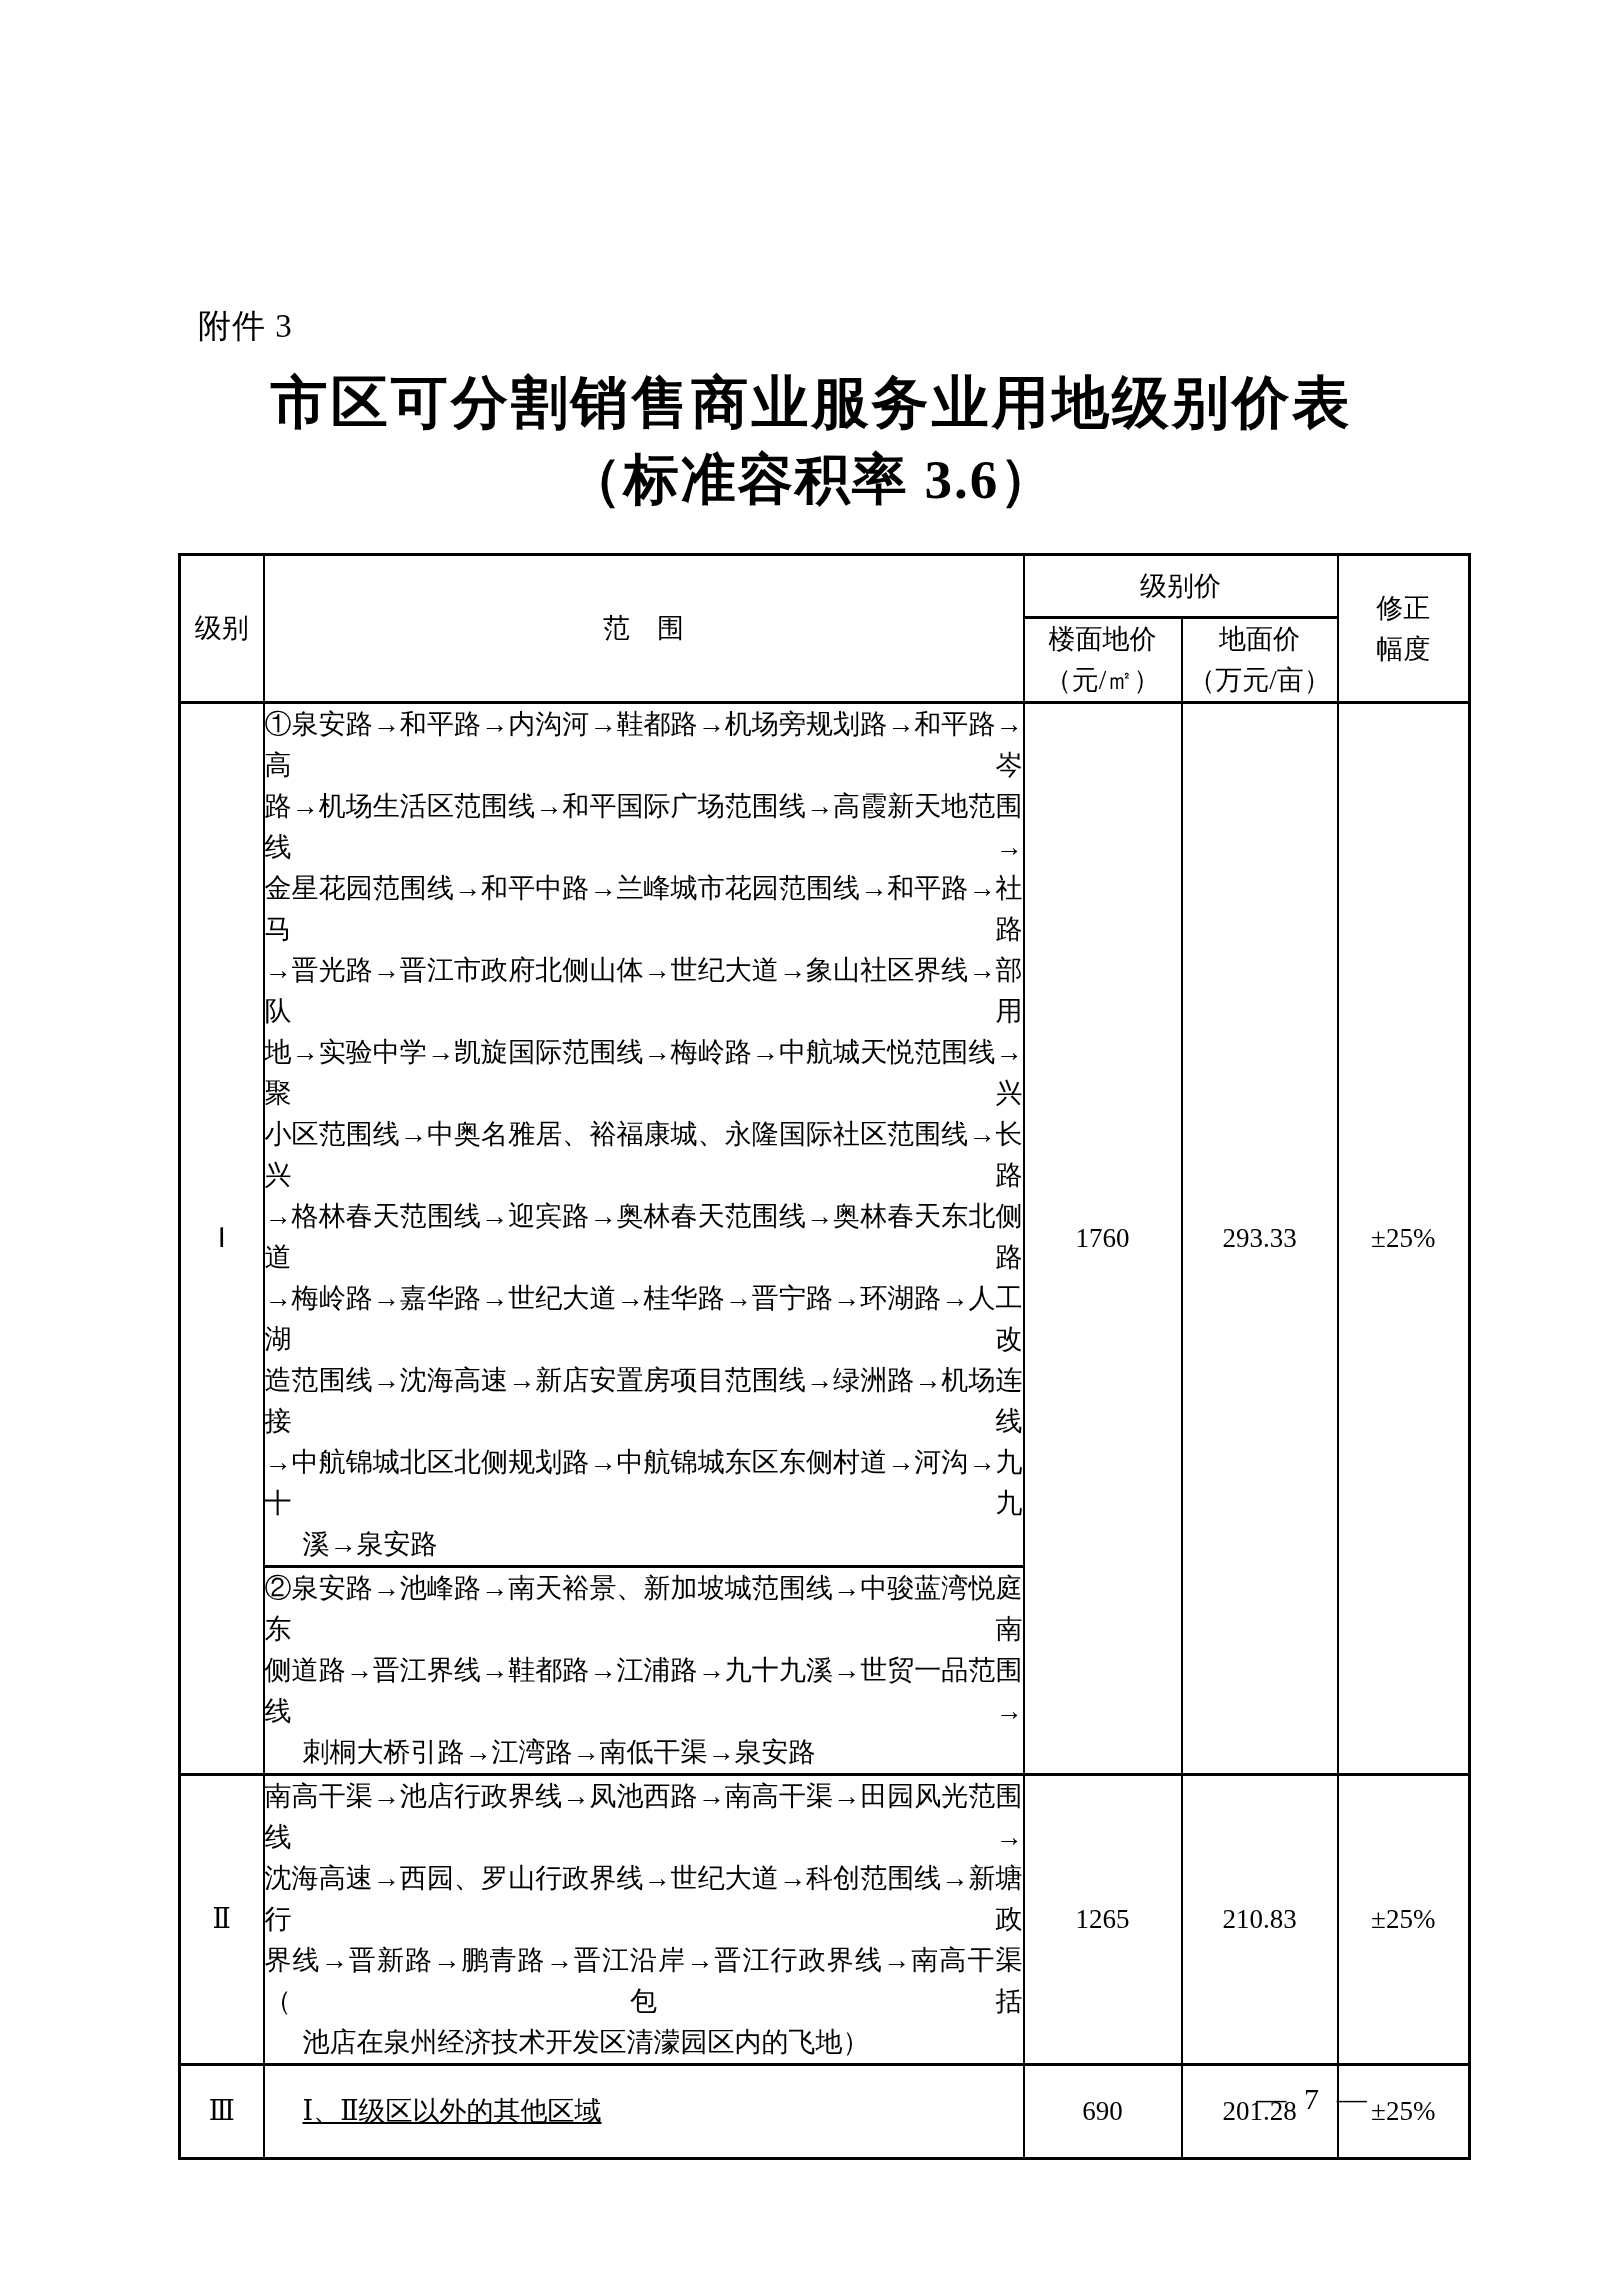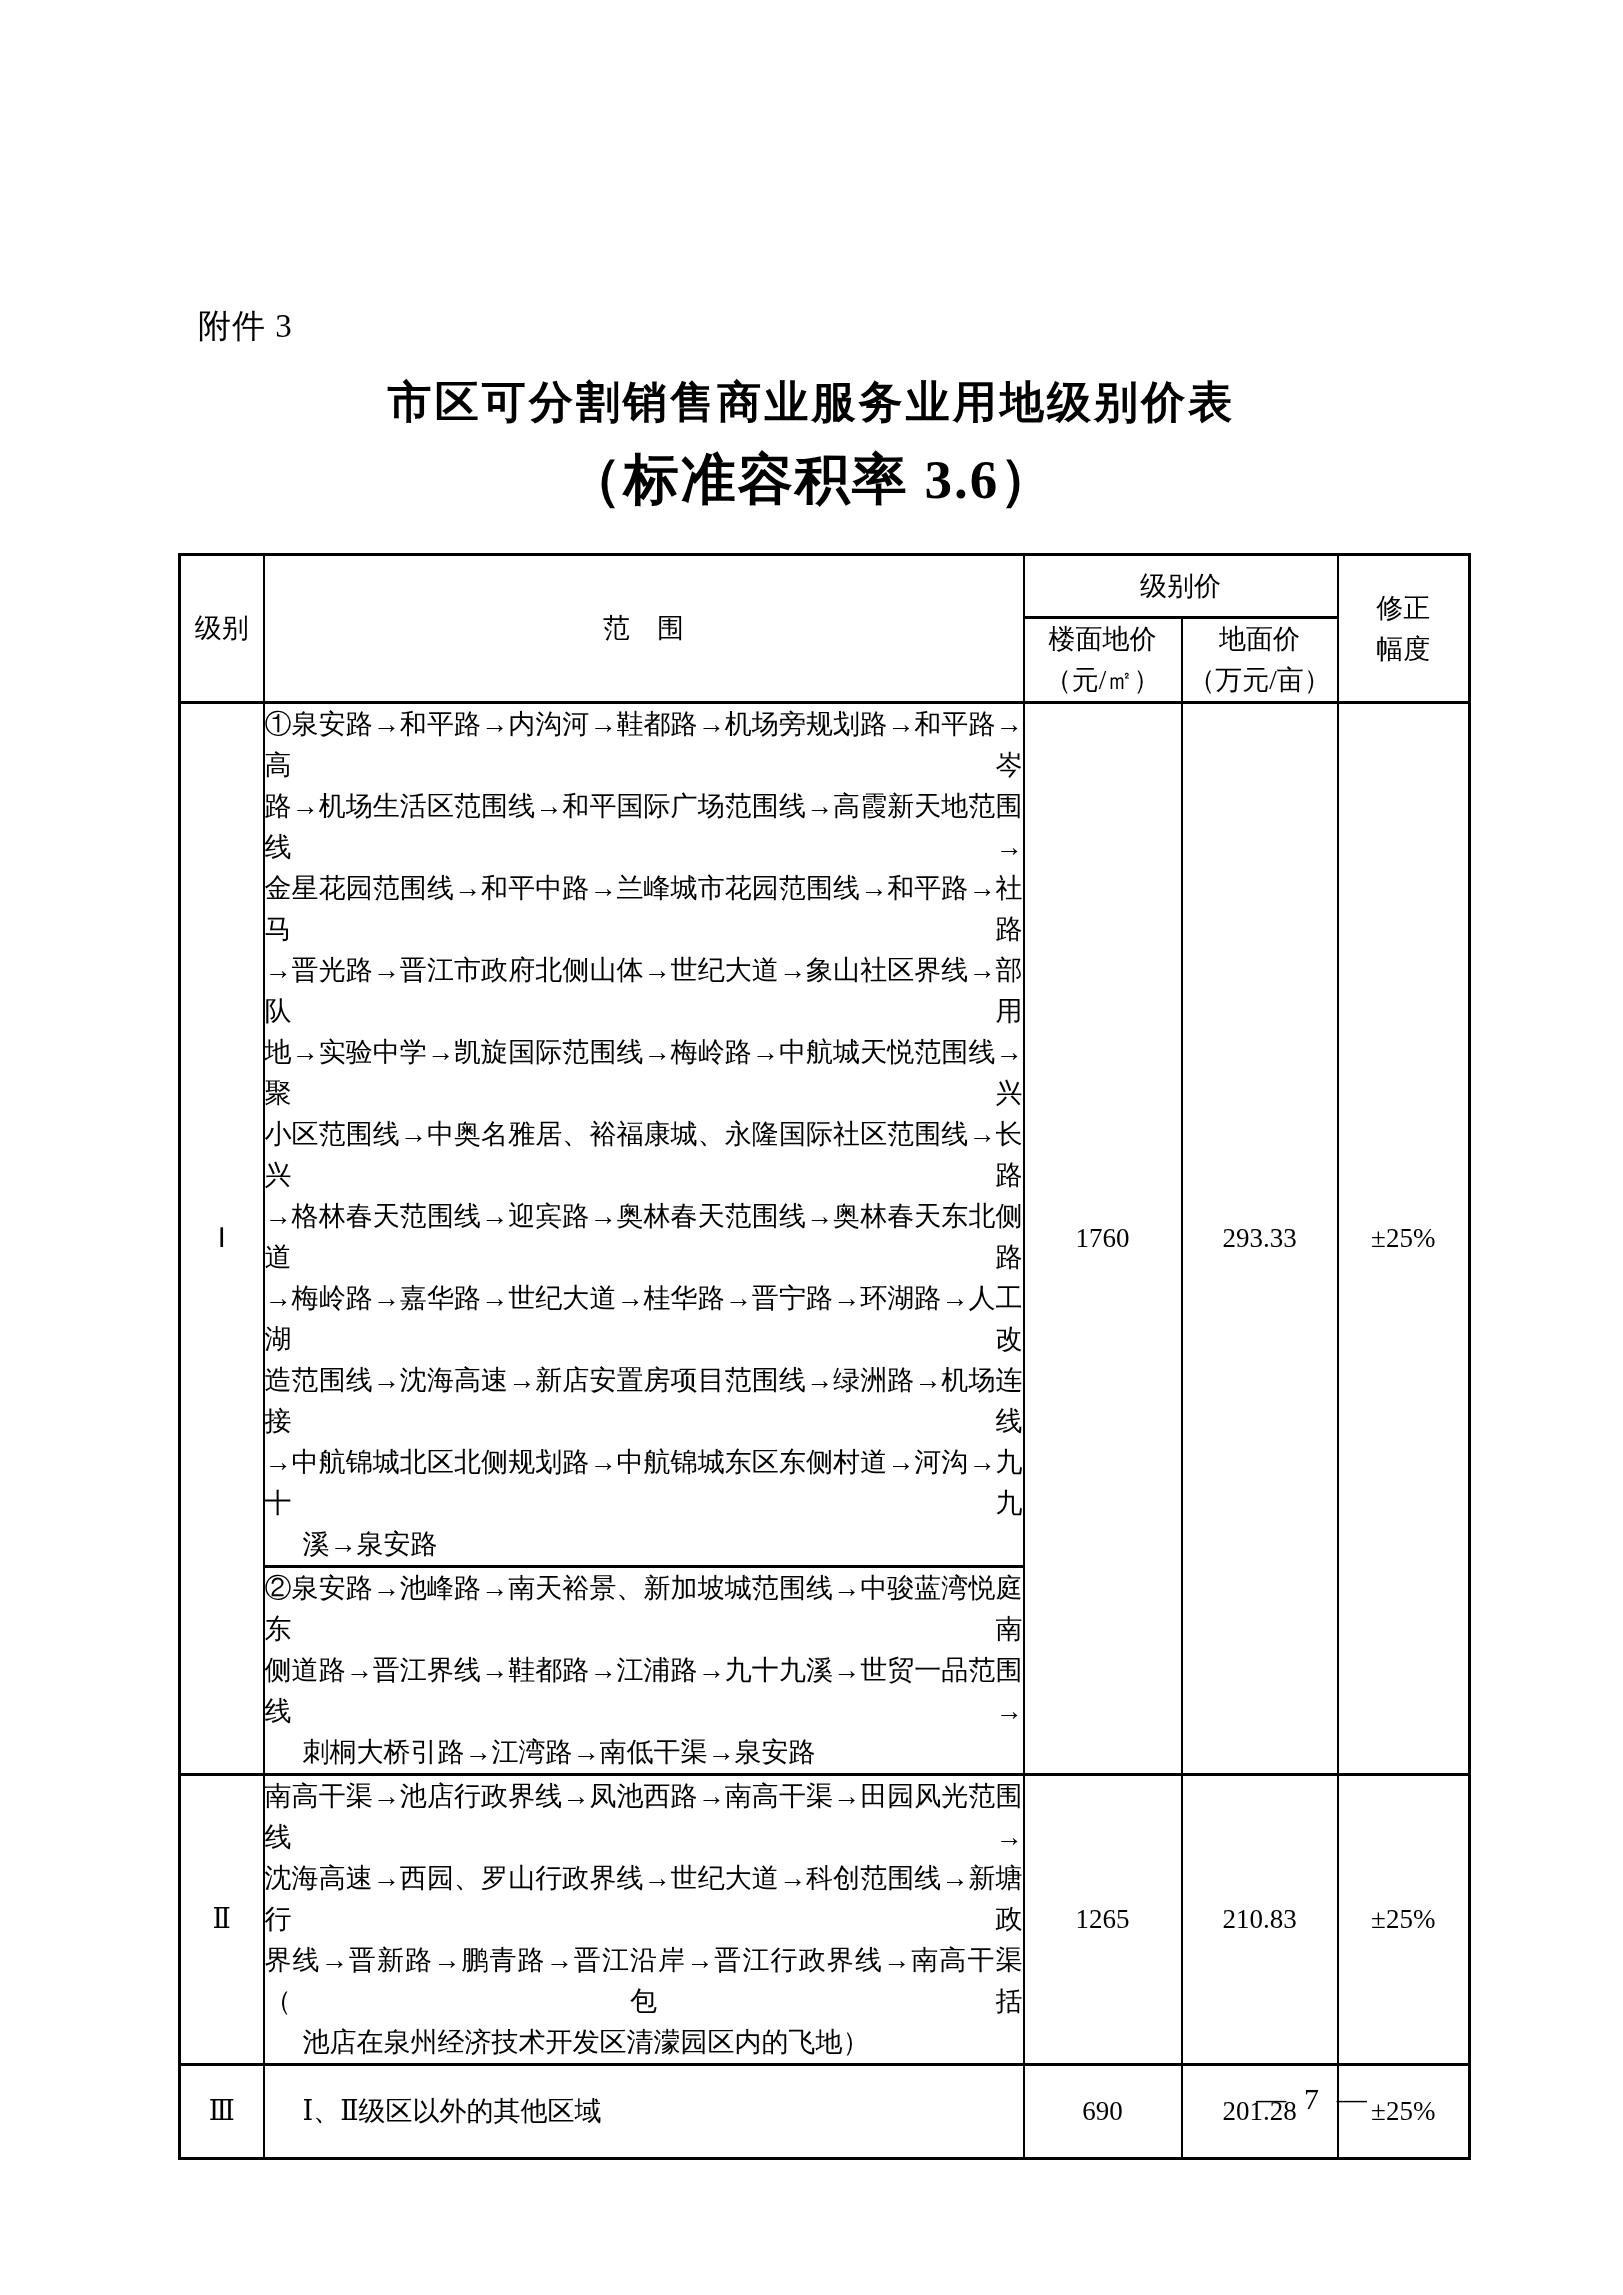--- a/index.html
+++ b/index.html
@@ -27,21 +27,21 @@
     font-size: 33px;
     line-height: 40px;
     letter-spacing: 1px;
   }
   .doc-title-1 {
     position: absolute;
     left: 0;
     top: 364px;
     width: 1623px;
     text-align: center;
-    font-size: 44px;
+    font-size: 57px;
     line-height: 77px;
     font-weight: bold;
     letter-spacing: 3.1px;
     white-space: nowrap;
   }
   .doc-title-2 {
     position: absolute;
     left: 0;
     top: 441px;
     width: 1623px;
@@ -83,21 +83,21 @@
   td.cell-rowspan { border-bottom-width: 3.6px; }
   
   td.range-cell {
     vertical-align: top;
     text-align: left;
     padding: 0 7.2px;
   }
   td.range-cell-1a { padding-top: 21.5px; }
   td.range-cell-1b { padding-top: 14.3px; }
   td.range-cell-2  { padding-top: 30px; }
-  td.range-cell-3  { text-align: left; padding-left: 8.2px; vertical-align: middle; }
+  td.range-cell-3  { text-align: left; padding-left: 8.2px; vertical-align: middle; text-decoration: underline; }
   .range-line {
     text-align: justify;
     text-align-last: justify;
     text-justify: inter-character;
     line-height: 41px;
     font-size: 27px;
   }
   .range-line-last {
     text-align-last: left;
     margin-left: 38px;

